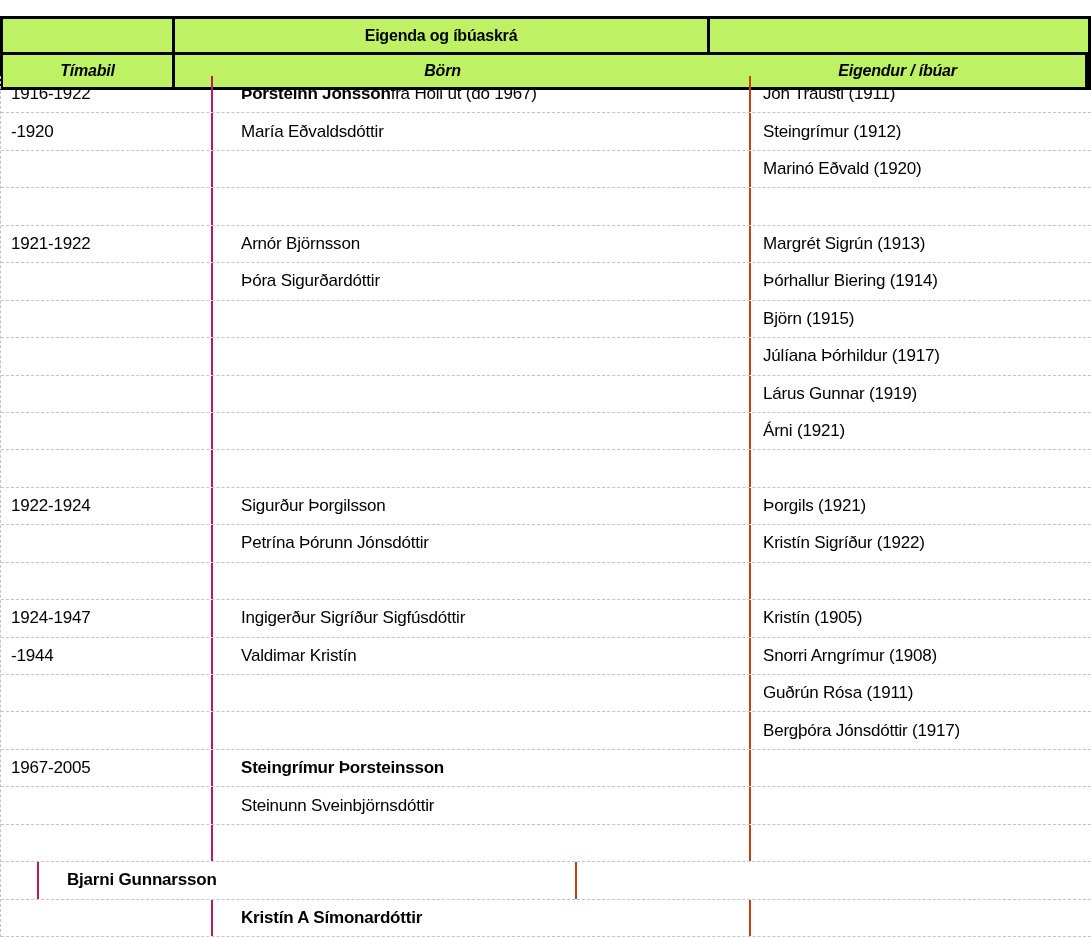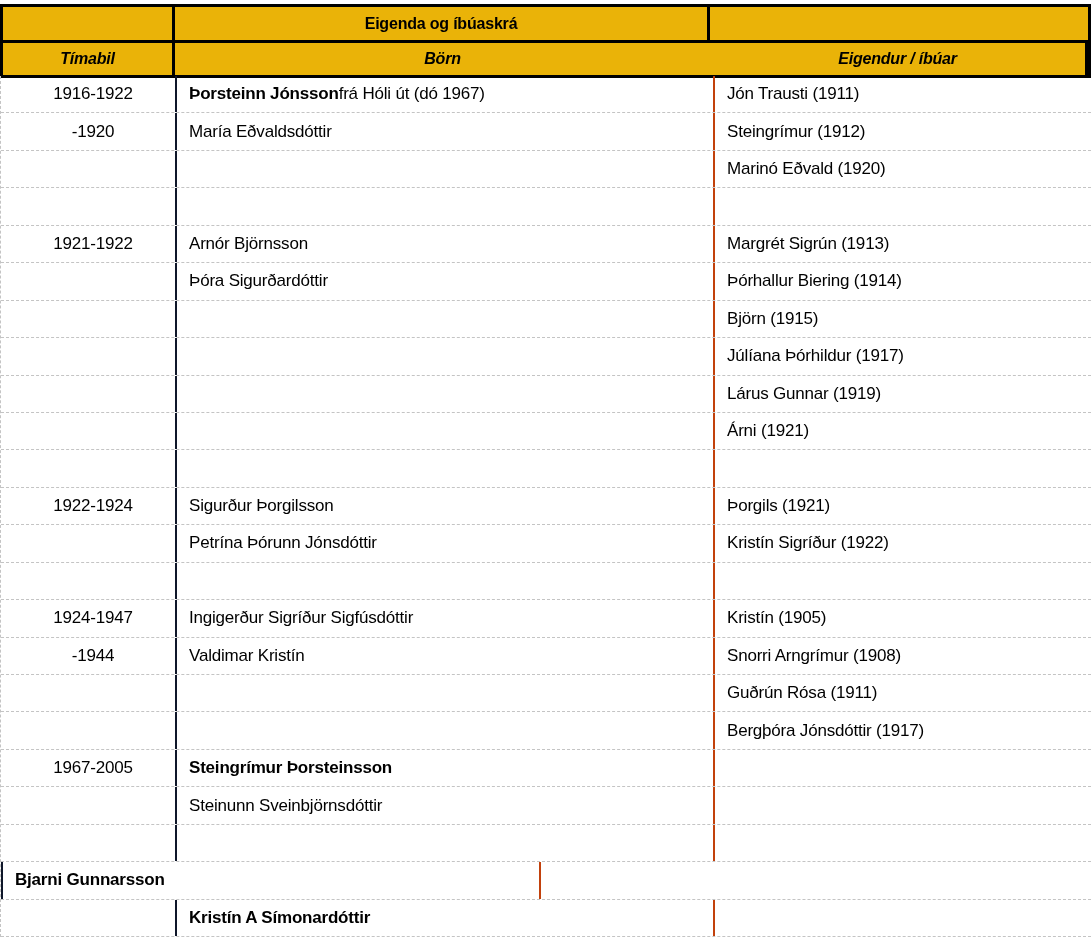--- a/index.html
+++ b/index.html
@@ -9,27 +9,27 @@
     width: 1091px;
     height: 937px;
     background: #ffffff;
     overflow: hidden;
     font-family: "Liberation Sans", sans-serif;
     color: #000000;
   }
   
   .header-band {
     position: absolute;
-    top: 4px; left: 0;
+    top: 16px; left: 0;
     width: 1091px; height: 74px;
     border: 3px solid #000;
     display: grid;
     grid-template-columns: 172px 535px 1fr;
     grid-template-rows: 36px 1fr;
-    background: #eab308;
+    background: #bef264;
   }
   .h-cell { display: flex; align-items: center; justify-content: center; }
   .h-br { border-right: 3px solid #000; }
   .h-bb { border-bottom: 3px solid #000; }
   .title-text { font-weight: bold; font-size: 16px; letter-spacing: -0.2px; }
   .col-label { font-weight: bold; font-style: italic; font-size: 16px; letter-spacing: -0.2px; }
   
   .rows {
     position: absolute;
     top: 76px; left: 0; bottom: 0;
@@ -38,22 +38,22 @@
     flex-direction: column;
     border-left: 1px dashed #c4c4c4;
   }
   .row { flex: 1; display: flex; border-bottom: 1px dashed #c4c4c4; min-height: 0; }
   .cell {
     display: flex;
     align-items: center;
     overflow: hidden;
     white-space: nowrap;
   }
-  .c-period { width: 174px; padding-left: 10px; justify-content: center; }
-  .c-owner  { width: 538px; border-left: 2px solid #0f172a; padding-left: 12px; }
+  .c-period { width: 174px; padding-left: 10px; }
+  .c-owner  { width: 538px; border-left: 2px solid #be185d; padding-left: 28px; margin-left: 36px; }
   .c-child  { flex: 1;      border-left: 2px solid #c2410c; padding-left: 12px; }
   .cell span { font-size: 17px; letter-spacing: -0.2px; }
   .bold { font-weight: bold; }
 </style>
 </head>
 <body>
 
 <div class="sheet">
 
   <div class="header-band">

